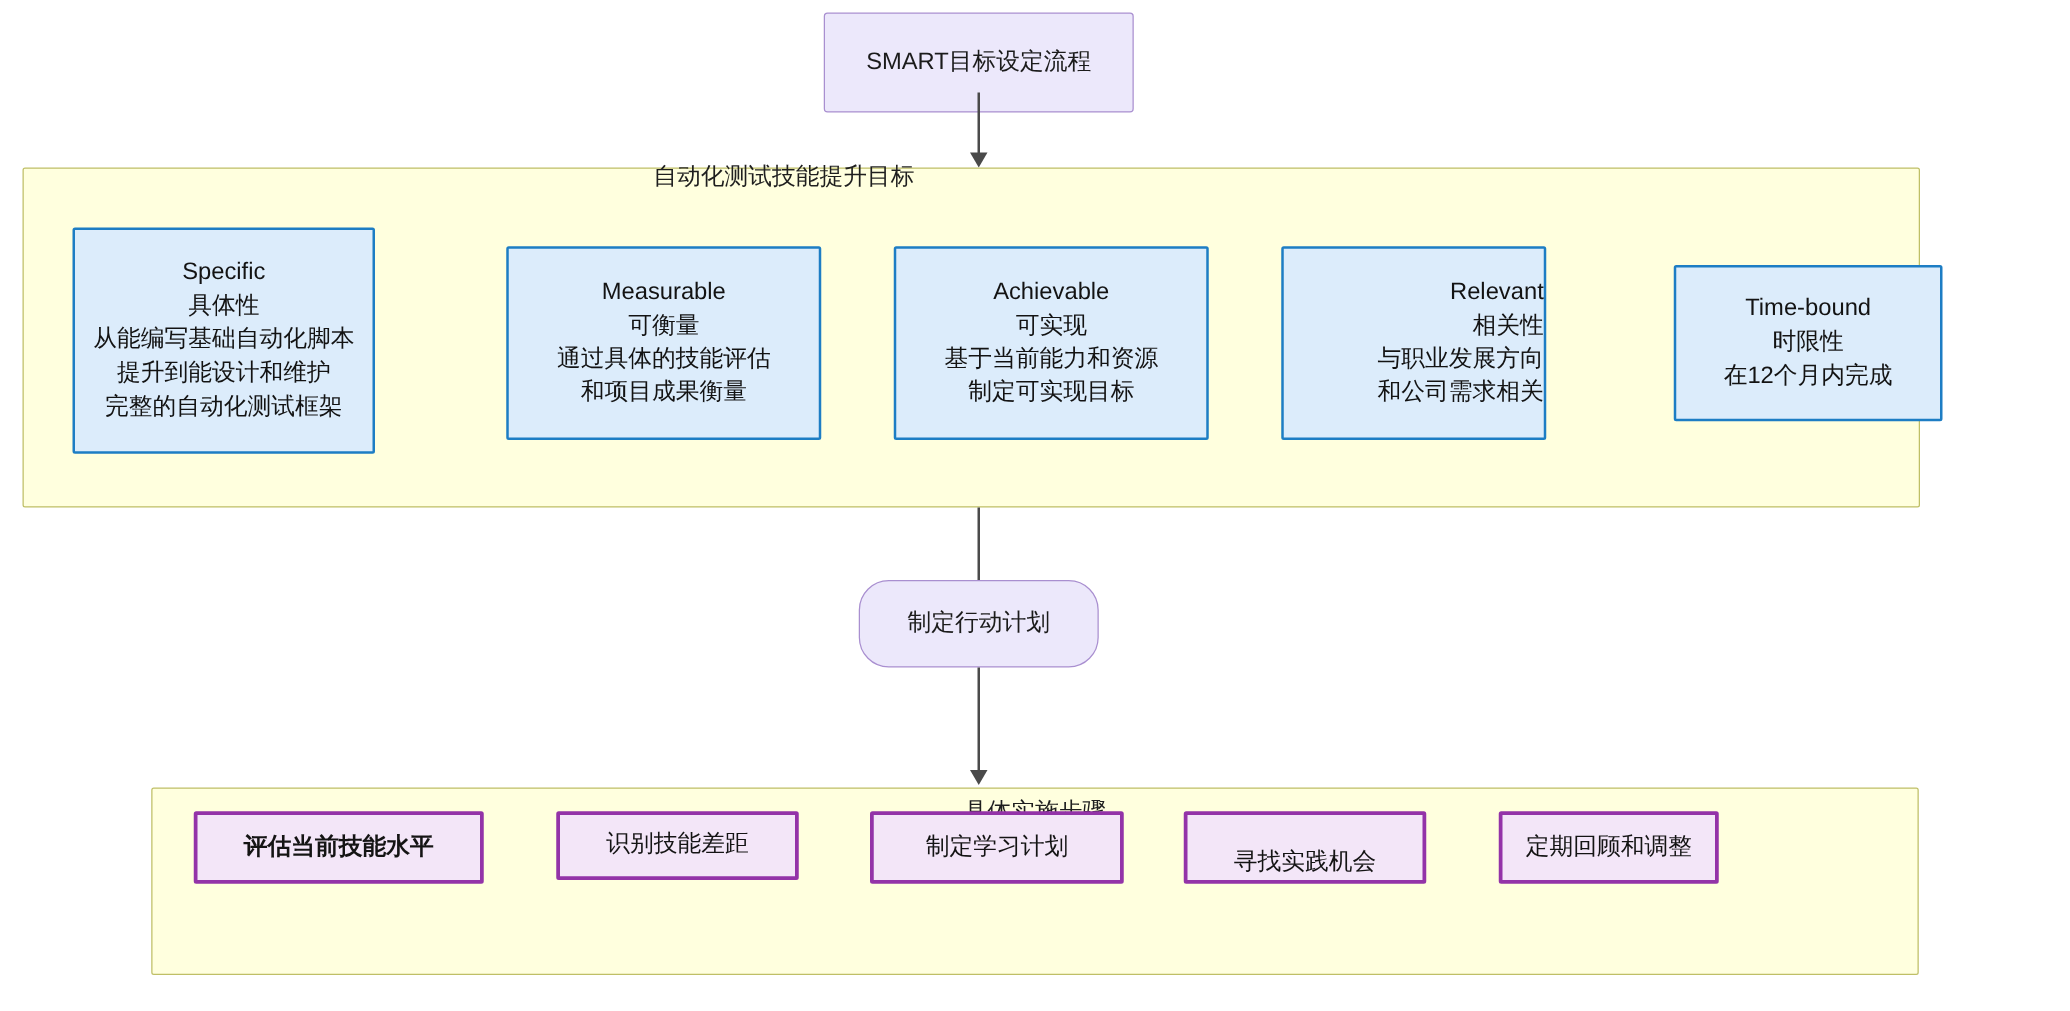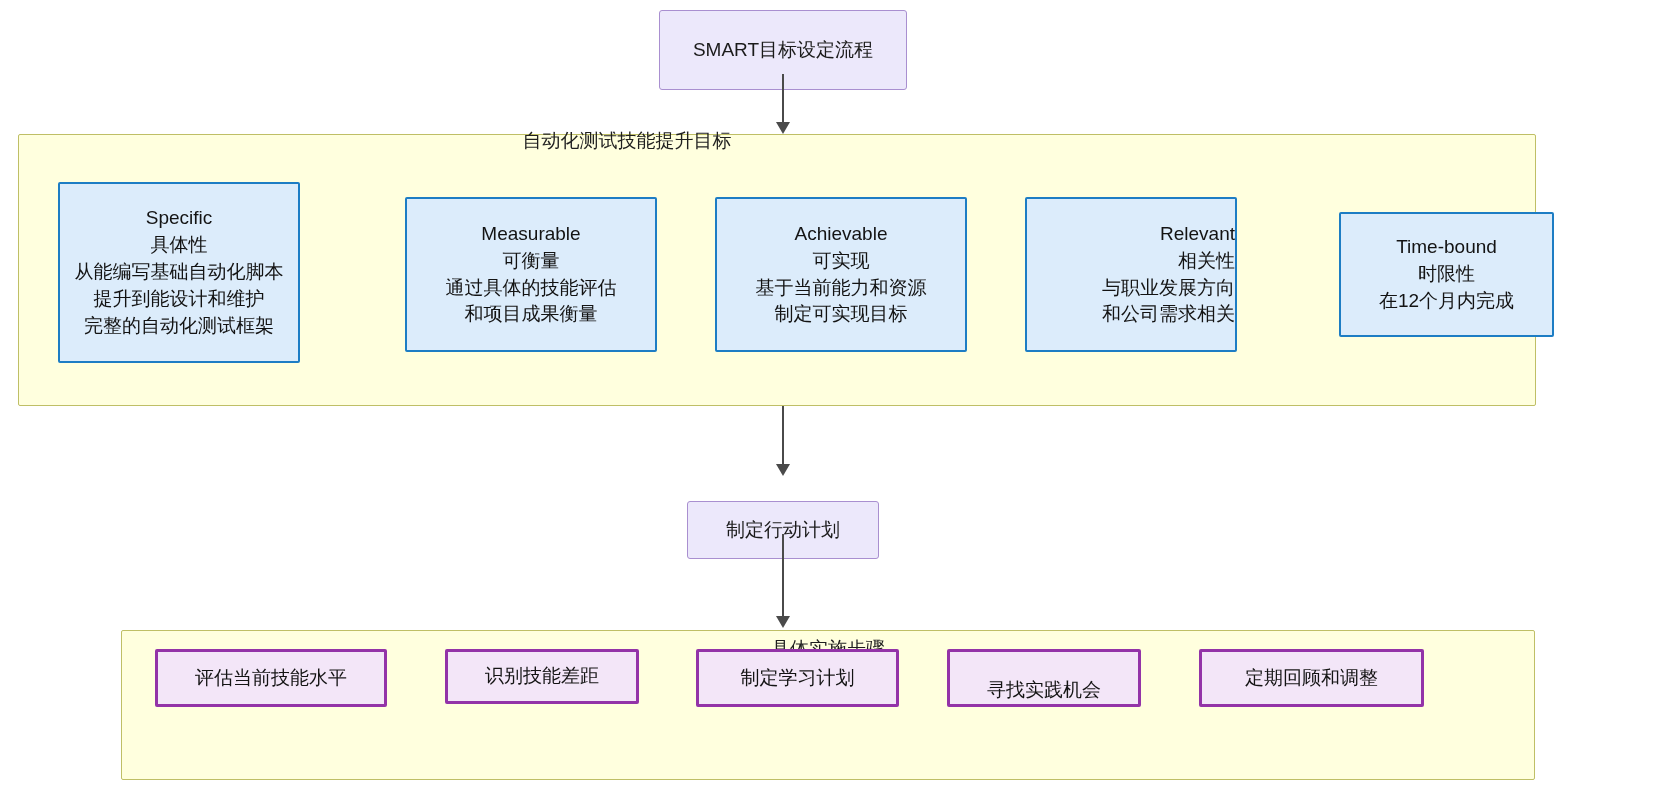--- a/index.html
+++ b/index.html
@@ -142,44 +142,44 @@
 
   <div class="node node-blue" style="left:1297px; top:212px; width:215px; height:125px;margin-left:42px;">
     <span class="line">Time-bound</span>
     <span class="line">时限性</span>
     <span class="line">在12个月内完成</span>
   </div>
 
   <div class="arrow-line" style="left:782px; top:406px; height:60px;"></div>
   <div class="arrow-head" style="left:776px; top:464px;"></div>
 
-  <div class="node node-purple" style="left:687px; top:501px; width:192px; height:58px;">
+  <div class="node node-purple" style="left:687px; top:464px; width:192px; height:70px;border-radius:24px;">
     <span class="line">制定行动计划</span>
   </div>
 
   <div class="arrow-line" style="left:782px; top:534px; height:84px;"></div>
   <div class="arrow-head" style="left:776px; top:616px;"></div>
 
   <div class="subgraph" style="left:121px; top:630px; width:1414px; height:150px;">
   </div>
   <div class="subgraph-title" style="left:121px; top:636px; width:1414px;">具体实施步骤</div>
 
-  <div class="node node-step" style="left:155px; top:649px; width:232px; height:58px;">
+  <div class="node node-step" style="left:155px; top:649px; width:232px; height:58px;font-weight:bold;">
     <span class="line">评估当前技能水平</span>
   </div>
 
   <div class="node node-step" style="left:445px; top:649px; width:194px; height:55px;">
     <span class="line">识别技能差距</span>
   </div>
 
   <div class="node node-step" style="left:696px; top:649px; width:203px; height:58px;">
     <span class="line">制定学习计划</span>
   </div>
 
   <div class="node node-step" style="left:947px; top:649px; width:194px; height:58px;justify-content:flex-end;">
     <span class="line">寻找实践机会</span>
   </div>
 
-  <div class="node node-step" style="left:1199px; top:649px; width:225px; height:58px;">
+  <div class="node node-step" style="left:1199px; top:649px; width:176px; height:58px;">
     <span class="line">定期回顾和调整</span>
   </div>
 
 </div>
 
 </body></html>

